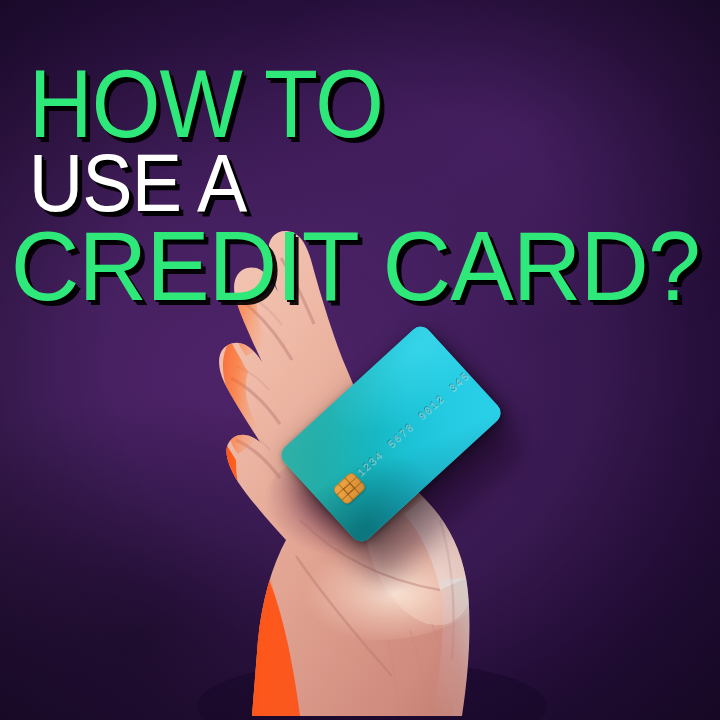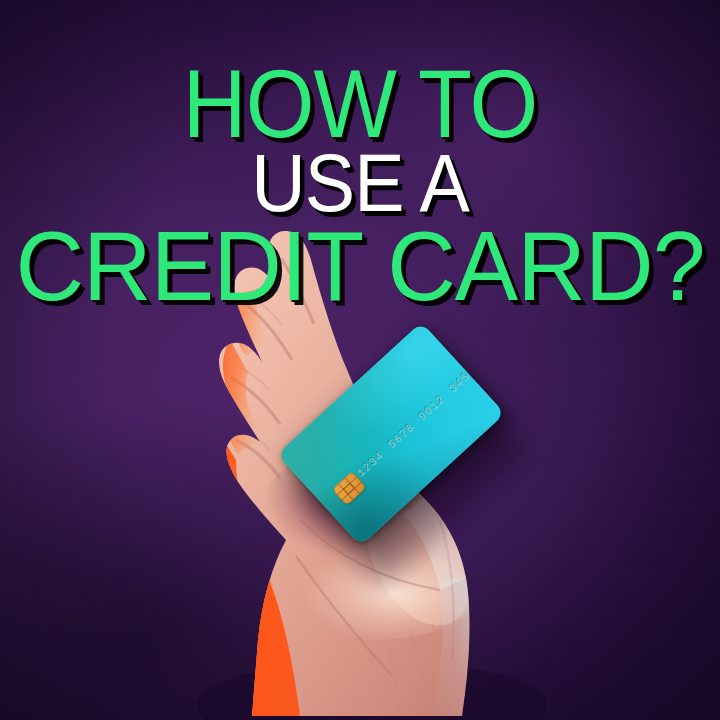--- a/index.html
+++ b/index.html
@@ -32,21 +32,21 @@
   .bg-noise{
     position:absolute; inset:0; opacity:.05;
     background-image:
       repeating-linear-gradient(0deg, rgba(255,255,255,.07) 0 1px, rgba(0,0,0,0) 1px 3px),
       repeating-linear-gradient(90deg, rgba(255,255,255,.05) 0 1px, rgba(0,0,0,0) 1px 4px);
   }
 
   
   .title-block{
     position:absolute; left:0; top:0; width:720px;
-    text-align:center; z-index:30;
+    z-index:30;
     user-select:none;
   }
   .tline{
     display:block;
     font-family:"Liberation Sans", sans-serif;
     font-weight:400;
     letter-spacing:-1px;
     line-height:.96;
     white-space:nowrap;
     transform:scaleX(.92);

